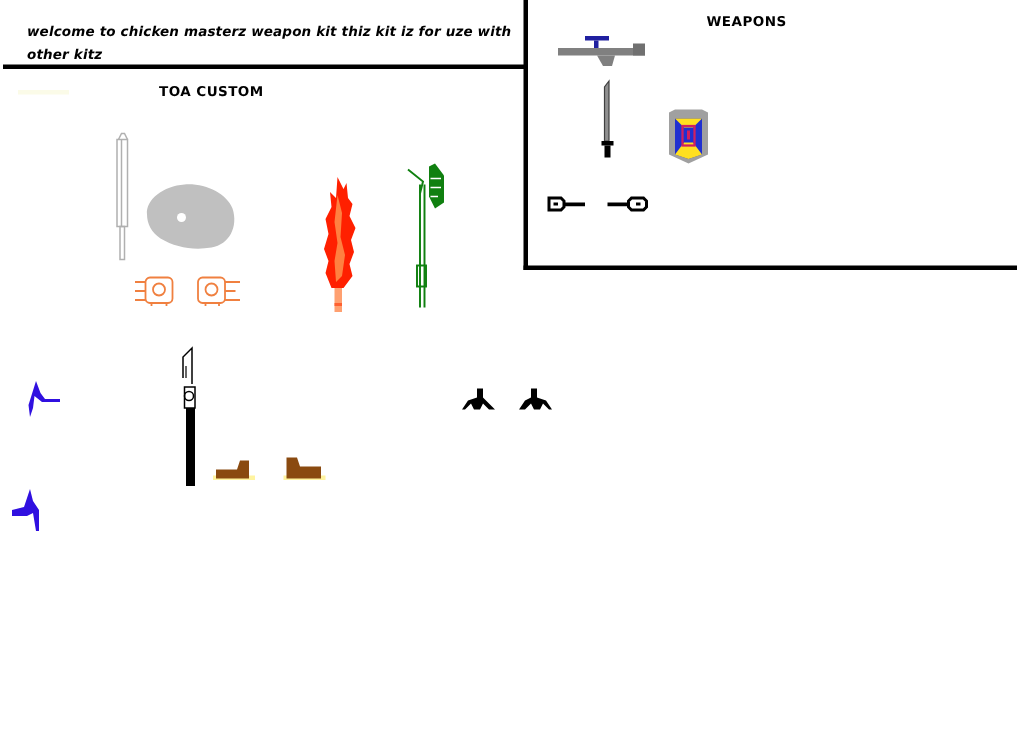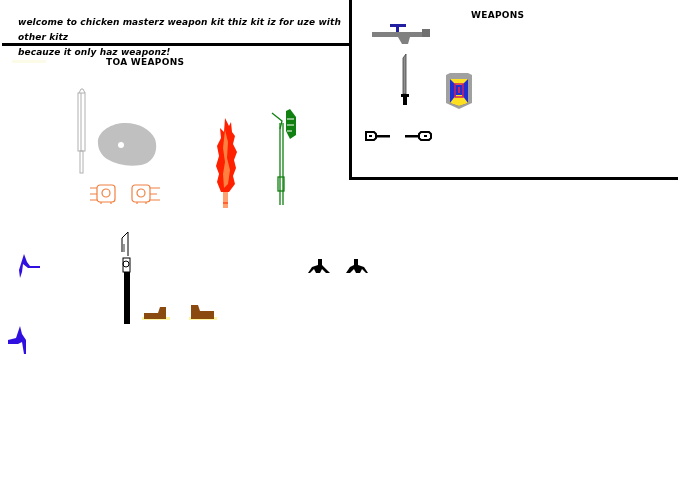--- a/index.html
+++ b/index.html
@@ -10,28 +10,27 @@
            font-weight: bold; color: #000; letter-spacing: 0.1px; font-style: italic; }
   .heading { font-size: 9px; font-weight: bold; color: #000; letter-spacing: 0.3px; }
   .line { position: absolute; background: #000; }
   svg { display: block; overflow: visible; }
 </style>
 </head>
 <body>
 
 <div class="abs intro">
   <div>welcome to chicken masterz weapon kit thiz kit iz for uze with other kitz</div>
-  <div>becauze it only haz weaponz!</div>
 </div>
 
 <div class="line" style="left:2px; top:43px; width:350px; height:3px;"></div>
 <div class="line" style="left:349px; top:0px; width:3px; height:180px;"></div>
 <div class="line" style="left:349px; top:177px; width:329px; height:3px;"></div>
 
-<div class="abs heading" style="left:106px; top:57px;">TOA WEAPONS</div>
+<div class="abs heading" style="left:106px; top:57px;">TOA CUSTOM</div>
 <div class="abs heading" style="left:471px; top:10px;">WEAPONS</div>
 
 <div class="abs" style="left:12px; top:60px; width:34px; height:3px; background:#fbfbe8;"></div>
 
 <div class="abs" style="left:77px; top:89px;">
   <svg width="10" height="86" viewBox="0 0 10 86">
     <rect x="1" y="4" width="7" height="58" fill="none" stroke="#b0b0b0" stroke-width="1"></rect>
     <line x1="4" y1="4" x2="4" y2="62" stroke="#b0b0b0"></line>
     <path d="M2 4 L4 0 L6 0 L8 4" fill="none" stroke="#b0b0b0"></path>
     <rect x="3" y="62" width="3" height="22" fill="none" stroke="#b0b0b0"></rect>

